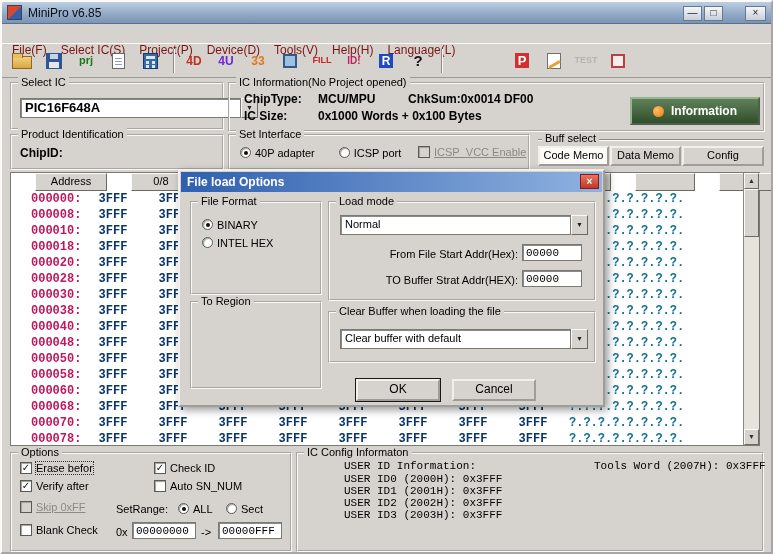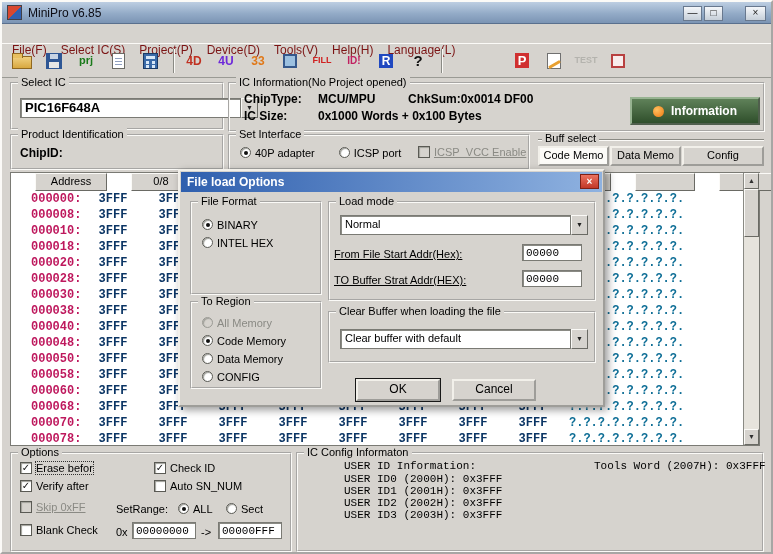--- a/index.html
+++ b/index.html
@@ -38,21 +38,21 @@
   .g-chip2{width:14px;height:14px;background:#f8ecec;border:2px solid #b84040;}
   .g-edit{width:14px;height:16px;background:#fff;border:1px solid #707070;}
   .g-edit::after{content:"";position:absolute;left:0px;top:9px;width:13px;height:3px;background:#e8a030;transform:rotate(-30deg);border-radius:1px;}
 
   
   .grp{position:absolute;border:2px groove #fbfaf7;}
   .legend{position:absolute;top:-8px;left:6px;background:#d6d3ce;padding:0 3px;font-size:11px;line-height:13px;white-space:nowrap;}
   .it{position:absolute;font-size:12px;white-space:nowrap;}
   .b{font-weight:bold;}
   .slbl{position:absolute;font-size:11px;white-space:nowrap;}
-  .flabel{position:absolute;font-size:11px;text-align:left;white-space:nowrap;text-decoration:underline;}
+  .flabel{position:absolute;font-size:11px;text-align:right;white-space:nowrap;}
 
   
   .combo{position:absolute;display:flex;height:20px;}
   .cval{flex:1;background:#fff;border:1px solid #7a7a74;box-shadow:inset 1px 1px 0 #8a8a84;padding:2px 4px;font-size:11px;white-space:nowrap;overflow:hidden;}
   .cval.big{font-size:13px;font-weight:bold;padding-top:1px;}
   .cdrop{width:17px;background:#d6d3ce;border:1px solid;border-color:#fbfaf7 #6a6a64 #6a6a64 #fbfaf7;font-size:7px;line-height:17px;text-align:center;color:#202020;flex:none;}
   .tinput{position:absolute;height:17px;background:#fff;border:1px solid #7a7a74;box-shadow:inset 1px 1px 0 #8a8a84;font-family:"Liberation Mono","DejaVu Sans Mono",monospace;font-size:11px;padding:1px 3px;color:#000;}
   .btn{position:absolute;background:#d6d3ce;border:2px outset #f2f0ea;text-align:center;font-size:12px;line-height:17px;}
   .btn.default{box-shadow:0 0 0 1px #181818;}
   .rrow{display:flex;align-items:center;font-size:11px;height:15px;white-space:nowrap;}
@@ -477,40 +477,20 @@
         <div class="cdrop"><span>▼</span></div>
       </div>
       <span class="flabel" style="left:4px;top:45px;width:184px">From File Start Addr(Hex):</span>
       <input class="tinput" style="left: 192px; top: 41px; width: 60px;" value="00000">
       <span class="flabel" style="left:4px;top:71px;width:184px">TO Buffer Strat Addr(HEX):</span>
       <input class="tinput" style="left: 192px; top: 67px; width: 60px;" value="00000">
     </div>
 
     <div class="grp" style="left:10px;top:130px;width:132px;height:88px">
       <div class="legend">To Region</div>
-      <div class="vradios" style="left:10px;top:12px">
-          <div class="rrow dis">
-            <span class="radio"></span>
-            <span class="rlbl">All Memory</span>
-          </div>
-          <div class="rrow on">
-            <span class="radio">
-              <span class="dot"></span>
-            </span>
-            <span class="rlbl">Code Memory</span>
-          </div>
-          <div class="rrow">
-            <span class="radio"></span>
-            <span class="rlbl">Data Memory</span>
-          </div>
-          <div class="rrow">
-            <span class="radio"></span>
-            <span class="rlbl">CONFIG</span>
-          </div>
-        </div>
     </div>
 
     <div class="grp" style="left:148px;top:140px;width:268px;height:52px">
       <div class="legend">Clear Buffer when loading the file</div>
       <div class="combo" style="left:10px;top:16px;width:248px">
         <div class="cval">Clear buffer with default</div>
         <div class="cdrop"><span>▼</span></div>
       </div>
     </div>
 

